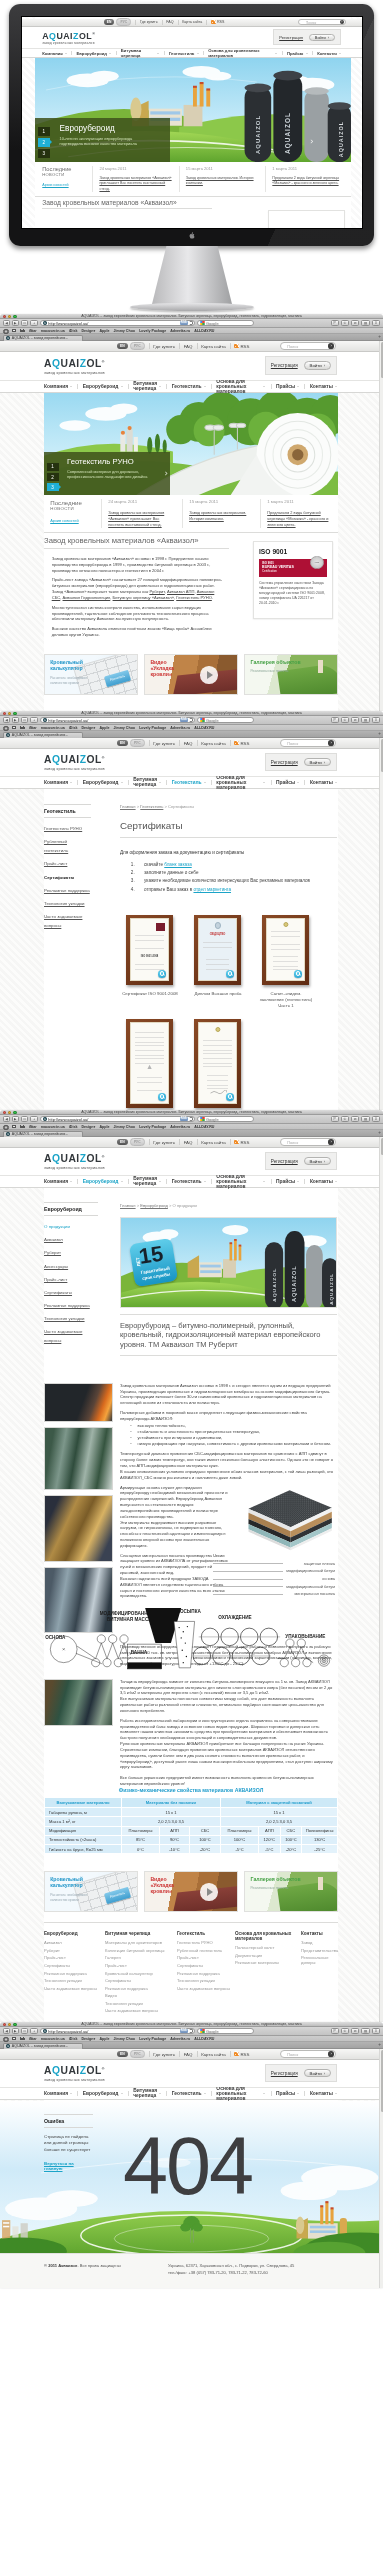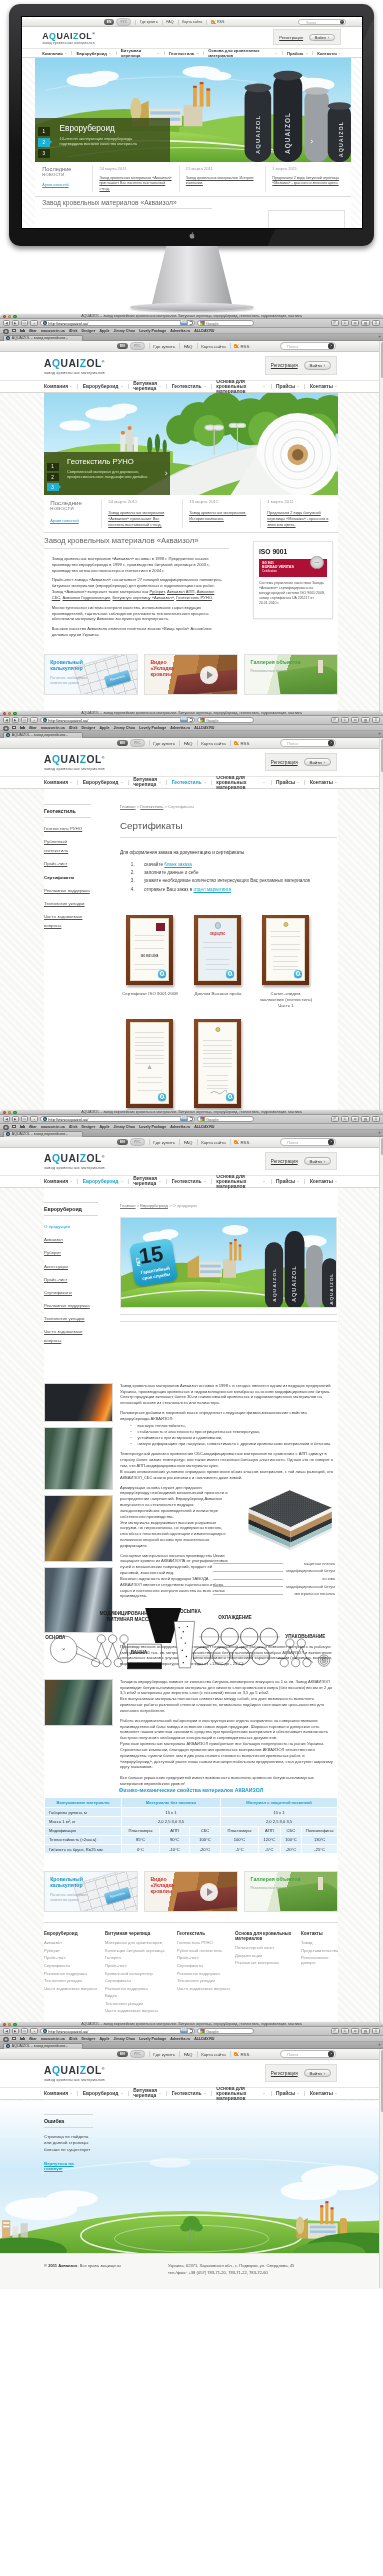--- a/index.html
+++ b/index.html
@@ -1106,20 +1106,21 @@
             </g>
           </svg>
           <div style="position:absolute;left:11.3px;top:23px;width:43px;height:43px;transform:rotate(-9deg);border-radius:7.2px;background:linear-gradient(#5fcdea,#1795c4);box-shadow:0 1px 2.1px rgba(0,0,0,.25);">
             <span style="position:absolute;left:2.1px;top:15.5px;transform:rotate(-90deg);font-size:4.6px;color:#fff;font-weight:bold;">ЛЕТ</span>
             <span style="position:absolute;left:8.2px;top:1px;font-size:21.6px;font-weight:bold;color:#17212a;">15</span>
             <span style="position:absolute;left:3.1px;top:27px;width:38px;font-size:4.4px;font-weight:bold;color:#fff;text-align:center;white-space:pre-line;line-height:1.25;">Гарантийный
 срок службы</span>
           </div>
         </div>
         <div class="hr" style="margin-top:6.2px;"></div>
+        <h1 class="h1" style="font-size:7.5px;line-height:1.3;margin-top:5.2px;">Еврорубуроид – битумно-полимерный, рулонный, кровельный, гидроизоляционный материал европейского уровня. ТМ Акваизол ТМ Руберит</h1>
         <div class="hr" style="margin-top:5.2px;"></div>
       </div>
 
       <div style="position:absolute;left:44px;top:246px;width:294px;">
         <div class="ph" style="top:0;height:39px;background:linear-gradient(110deg,#22262a 55%,#5a4438 70%,#d86a1e 82%,#f5a23c 90%,#30343a);"></div>
         <div class="ph" style="top:44px;height:63px;background:linear-gradient(100deg,#3c5948 12%,#7d978b 28%,#2f4c3c 45%,#9fb3a8 62%,#35543f 80%,#c9d4ce);"></div>
         <div class="ph" style="top:112px;height:67px;background:linear-gradient(115deg,#2a2f3c 15%,#b08b45 35%,#7a5c28 52%,#d8b263 68%,#3a4252 88%);"></div>
         <div class="ph" style="top:184px;height:66px;background:linear-gradient(100deg,#4c5a66 12%,#8fa3ad 30%,#37444e 52%,#c2cdd4 70%,#2e3a44 90%);"></div>
         <div style="margin-left:76px;width:217px;">
           <p class="p">Завод кровельных материалов Акваизол основан в 1998 г. и сегодня является одним из ведущих предприятий Украины, производящих кровельные и гидроизоляционные мембраны на основе модифицированного битума. Спектр продукции включает более 30-ти наименований кровельных и гидроизоляционных материалов на негниющей основе из стеклохолста или полиэстера.</p>
@@ -1562,20 +1563,21 @@
               <ellipse cx="384" cy="246" rx="10" ry="8"></ellipse>
             <rect x="369" y="248" width="2" height="28" fill="#7aa85a"></rect>
               <rect x="375" y="250" width="2" height="26" fill="#7aa85a"></rect>
           </g>
           <g fill="#3f8a26">
             <ellipse cx="40" cy="292" rx="90" ry="26"></ellipse>
               <ellipse cx="700" cy="290" rx="110" ry="34"></ellipse>
             <ellipse cx="640" cy="296" rx="70" ry="22" fill="#57a232"></ellipse>
           </g>
         </svg>
+        <div class="err" style="left:123px;top:25px;font-size:81px;">404</div>
         
         <div style="position:absolute;left:44px;top:13.4px;width:49px;">
           <div class="sbt" style="background:transparent;">Ошибка</div>
           <div style="font-size:4.4px;color:#444;line-height:1.5;margin-top:5.2px;">Страница не найдена или данной страницы больше не существует</div>
           <a style="display:inline-block;margin-top:7.2px;font-size:4.4px;font-weight:bold;color:#1ba4c8;text-decoration:underline;">Вернуться на главную</a>
         </div>
       </div>
 
       <div style="position:absolute;left:0;top:204px;width:383px;height:35px;background:#f7f7f5;border-top:0.5px solid #e2e2e0;">
         <div style="display:flex;padding:9.3px 0 0 44px;" class="fbot">

